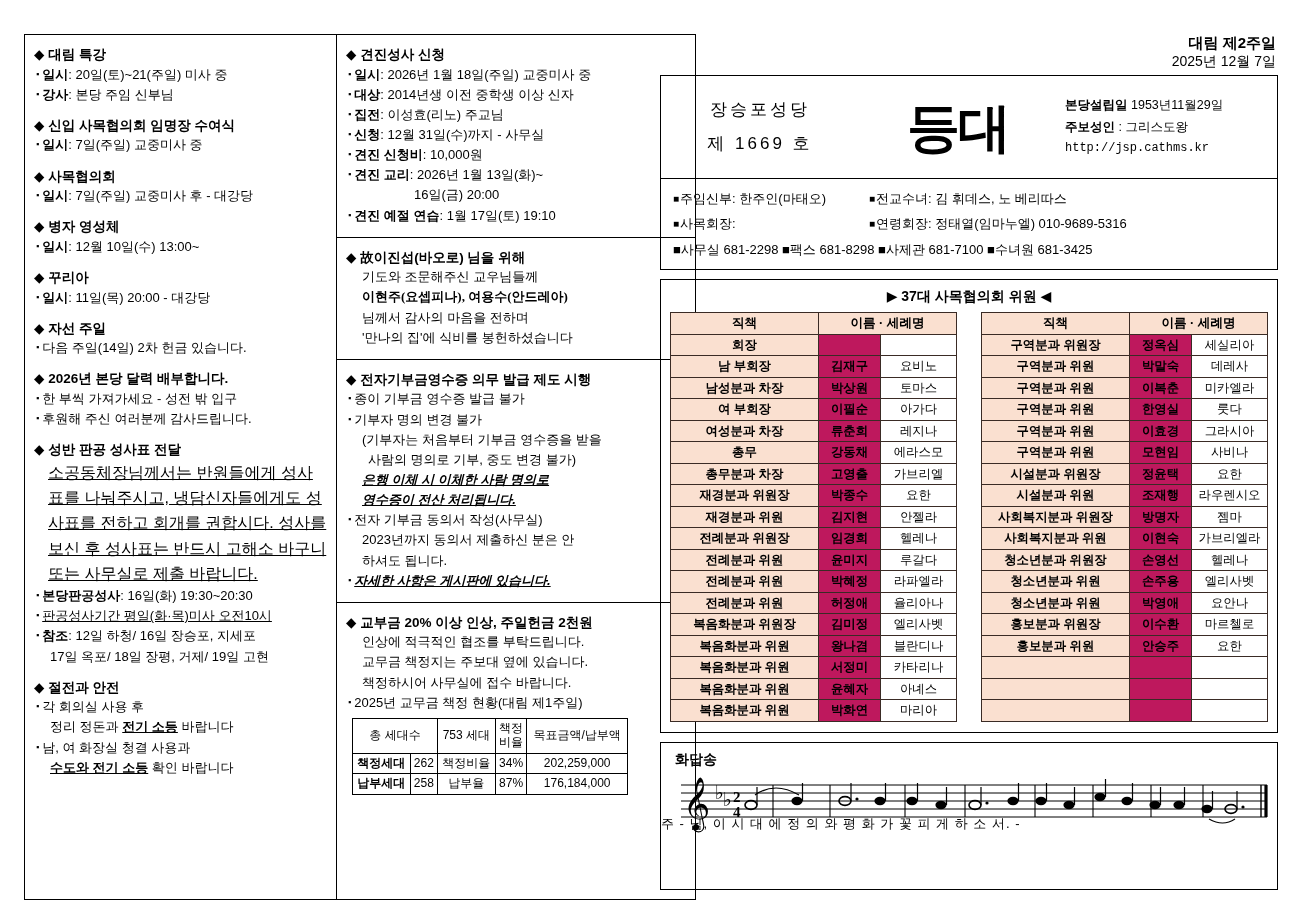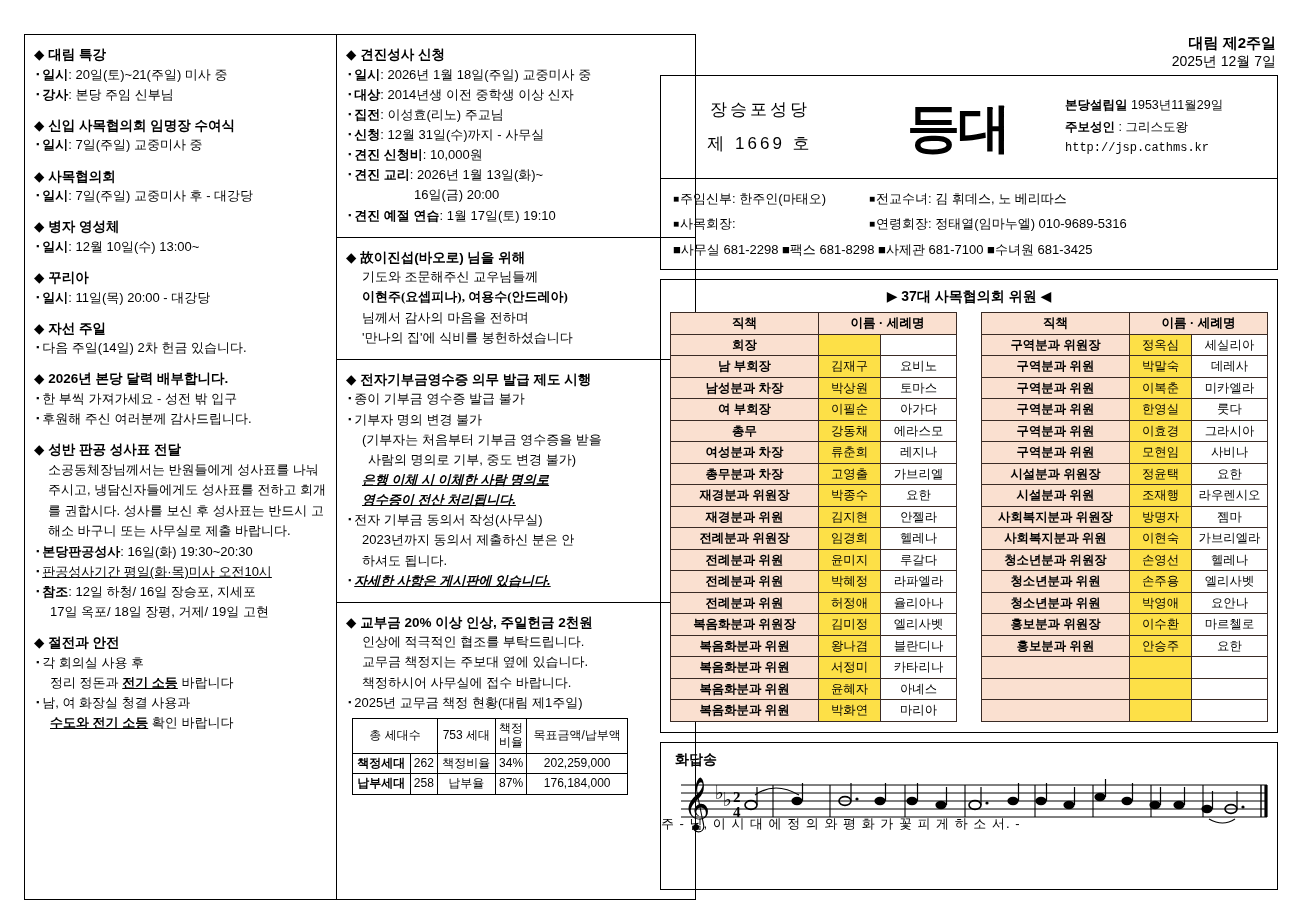--- a/index.html
+++ b/index.html
@@ -16,21 +16,21 @@
   
   .col { position:absolute; top:34px; height:866px; padding:10px 9px 0 9px; }
   #col1 { left:24px;  width:312px; border:1.5px solid #000; border-right:none; }
   #col2 { left:336px; width:360px; border:1.5px solid #000; border-left:1px solid #000; }
 
   .sect { margin-bottom:11px; }
   .sect.tight { margin-bottom:8px; }
   .h { font-weight:bold; font-size:13.5px; line-height:1.45; white-space:nowrap; }
   .li { font-size:13px; line-height:1.55; padding-left:2px; white-space:nowrap; }
   .sq { font-size:9px; vertical-align:2px; margin-right:3px; }
-  .para { font-size:13px; line-height:1.58; padding-left:14px; }
+  .para { font-size:16px; line-height:1.58; padding-left:14px;text-decoration:underline; }
   .ind { padding-left:16px; font-size:13px; line-height:1.55; white-space:nowrap; }
   .ind2 { padding-left:68px; font-size:13px; line-height:1.55; white-space:nowrap; }
   u.ul { text-decoration:underline; }
   .bi { font-weight:bold; font-style:italic; text-decoration:underline; }
   .divline { border-top:1.2px solid #000; margin:10px -9px 10px -9px; }
 
   
   table.stats { border-collapse:collapse; width:276px; margin:5px 0 0 6px; }
   table.stats td { border:1px solid #000; font-size:12px; text-align:center; padding:3px 2px; line-height:1.15; }
   table.stats td.b { font-weight:bold; }
@@ -57,21 +57,21 @@
   .crow.full { display:block; white-space:nowrap; }
   .mk { font-size:10px; vertical-align:1px; margin-right:1px; }
 
   .panel { border:1.5px solid #000; margin-top:9px; padding:7px 9px 10px 9px; }
   .tbl-title { text-align:center; font-weight:bold; font-size:14px; margin:1px 0 6px 0; }
   .tbl-wrap { display:flex; gap:18px; justify-content:space-between; }
   table.cmt { border-collapse:collapse; width:286px; table-layout:fixed; }
   table.cmt td, table.cmt th { border:1px solid #3a2b25; height:21.5px; padding:0 2px; font-size:12.4px; text-align:center; line-height:1; }
   table.cmt th { background:#FAE0D0; font-weight:bold; font-size:12.6px; }
   table.cmt td.pos { background:#FAE0D0; font-weight:bold; }
-  table.cmt td.nm { background:#fde047; font-weight:normal; width:62px; }
+  table.cmt td.nm { background:#be185d; font-weight:bold; width:62px; }
   table.cmt td.bap { background:#fff; width:76px; }
   table.cmt col.c-pos { width:148px; }
 
   
   .music { border:1.5px solid #000; margin-top:9px; height:148px; padding:8px 10px 0 14px; position:relative; }
   .music .lbl { font-weight:bold; font-size:14px; }
   .staffbox { position:relative; margin-top:6px; height:62px; }
   .lyrics { position:absolute; left:0; right:0; top:72px; font-size:13px; letter-spacing:1px; }
 </style>
 </head>
@@ -276,28 +276,28 @@
                 <td class="pos">남성분과 차장</td>
                 <td class="nm">박상원</td>
                 <td class="bap">토마스</td>
               </tr>
               <tr>
                 <td class="pos">여 부회장</td>
                 <td class="nm">이필순</td>
                 <td class="bap">아가다</td>
               </tr>
               <tr>
+                <td class="pos">여성분과 차장</td>
+                <td class="nm">류춘희</td>
+                <td class="bap">레지나</td>
+              </tr>
+              <tr>
                 <td class="pos">총무</td>
                 <td class="nm">강동채</td>
                 <td class="bap">에라스모</td>
-              </tr>
-              <tr>
-                <td class="pos">여성분과 차장</td>
-                <td class="nm">류춘희</td>
-                <td class="bap">레지나</td>
               </tr>
               <tr>
                 <td class="pos">총무분과 차장</td>
                 <td class="nm">고영출</td>
                 <td class="bap">가브리엘</td>
               </tr>
               <tr>
                 <td class="pos">재경분과 위원장</td>
                 <td class="nm">박종수</td>
                 <td class="bap">요한</td>

